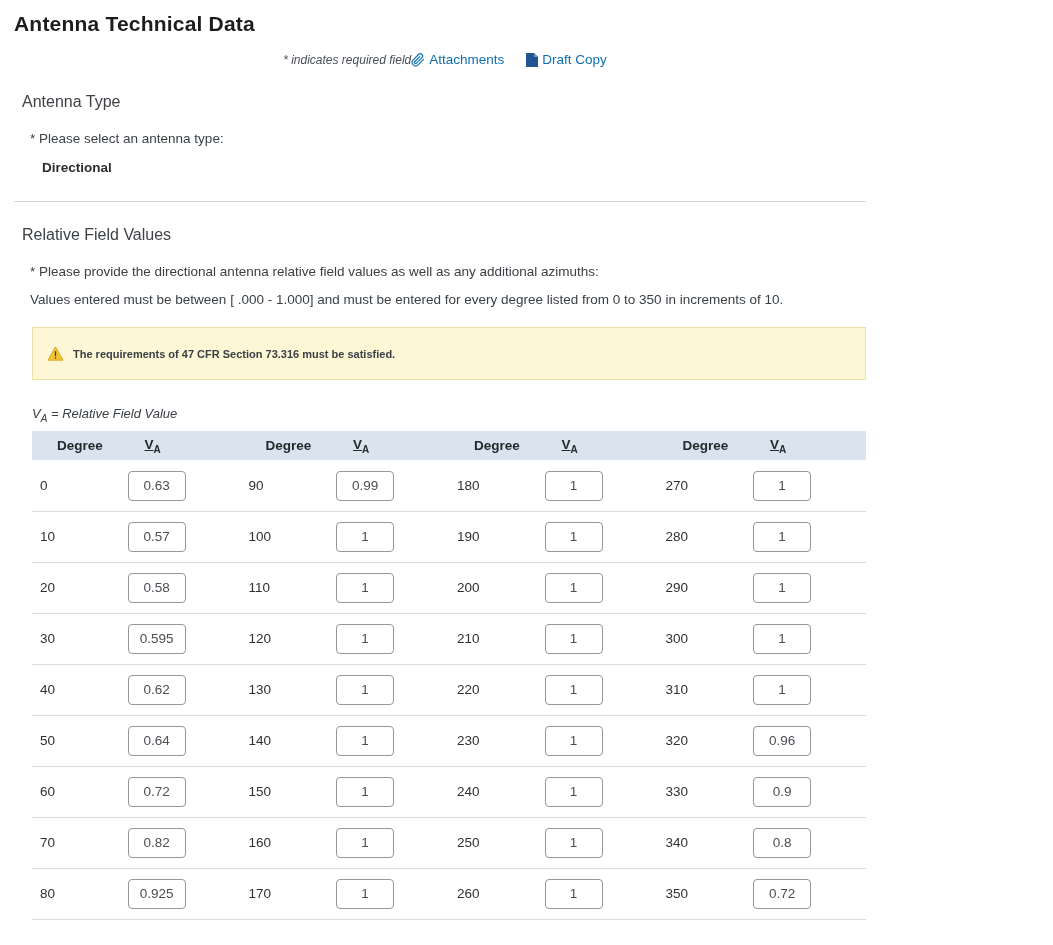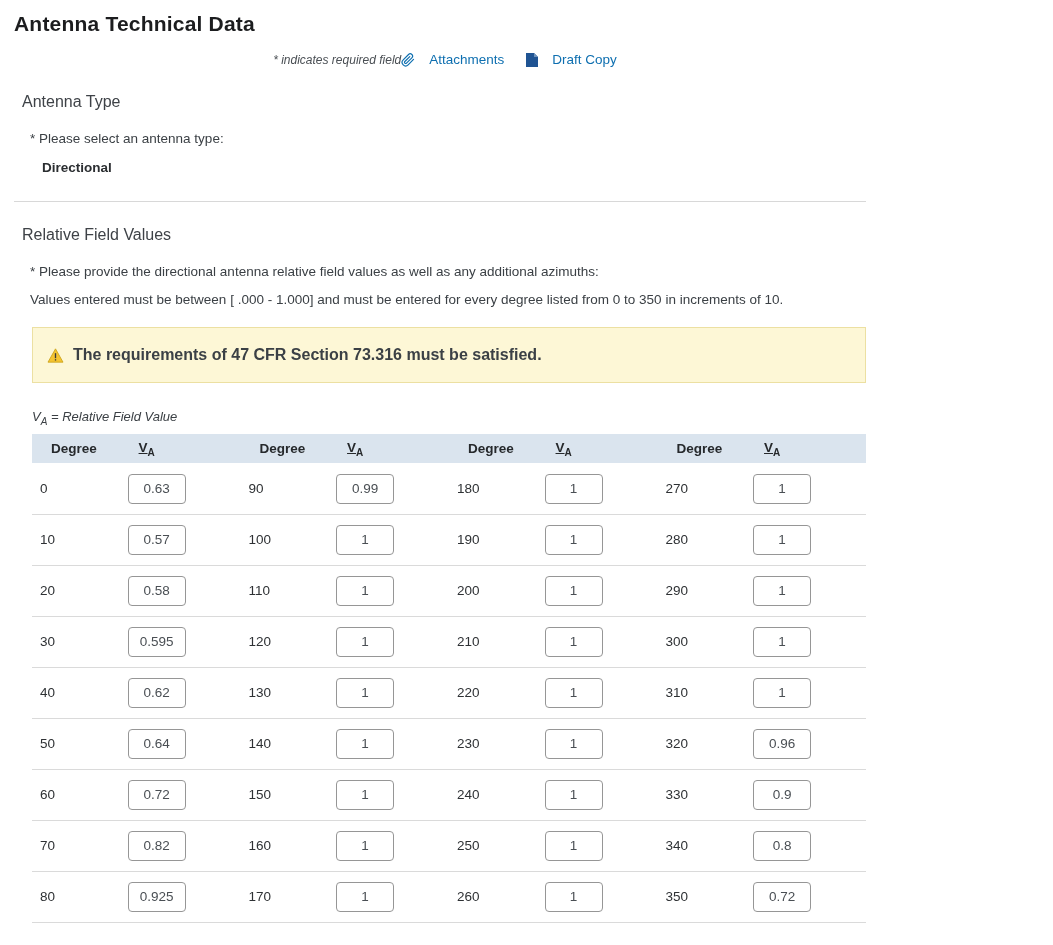--- a/index.html
+++ b/index.html
@@ -29,21 +29,21 @@
   }
   .required-note {
     font-size: 12px;
     font-style: italic;
     color: #4a4f54;
   }
   .top-links { display: flex; gap: 22px; align-items: center; }
   .top-link {
     display: inline-flex;
     align-items: center;
-    gap: 14px;
+    gap: 4px;
     color: #0e6fb0;
     font-size: 13.5px;
     text-decoration: none;
     cursor: pointer;
   }
   .icon { display: inline-flex; align-items: center; }
   .section-heading {
     font-size: 16px;
     font-weight: 400;
     color: #3e4247;
@@ -68,21 +68,21 @@
   .warning {
     margin: 20px 0 0 18px;
     background: #fdf7d6;
     border: 1px solid #ece0a2;
     padding: 18px 14px;
     display: flex;
     align-items: center;
     gap: 9px;
   }
   .warn-text {
-    font-size: 16px;
+    font-size: 11px;
     font-weight: 700;
     color: #3b4045;
   }
   .legend {
     margin: 26px 0 7px 18px;
     font-size: 13px;
     font-style: italic;
     color: #3b4045;
   }
   .legend sub, .rf-table sub { font-size: 10px; }
@@ -93,21 +93,21 @@
     table-layout: fixed;
   }
   .rf-table col.deg-col-w { width: 10.5%; }
   .rf-table col.va-col-w { width: 14.5%; }
   .rf-table thead th {
     background: #dae4ee;
     text-align: left;
     font-size: 13.5px;
     font-weight: 700;
     color: #26292c;
-    padding: 6px 19px;
+    padding: 6px 25px;
   }
   .va-u { text-decoration: underline; }
   .rf-table tbody td {
     border-bottom: 1px solid #dadada;
     padding: 10px 8px;
     font-size: 13.5px;
     color: #2e3134;
     vertical-align: middle;
     height: 51px;
   }

